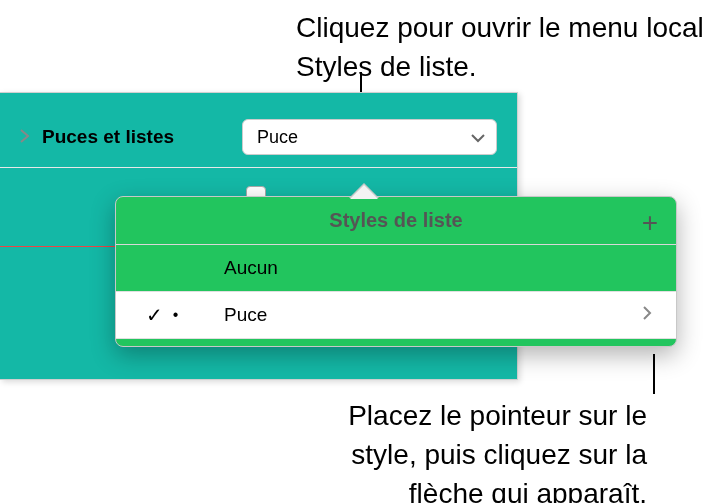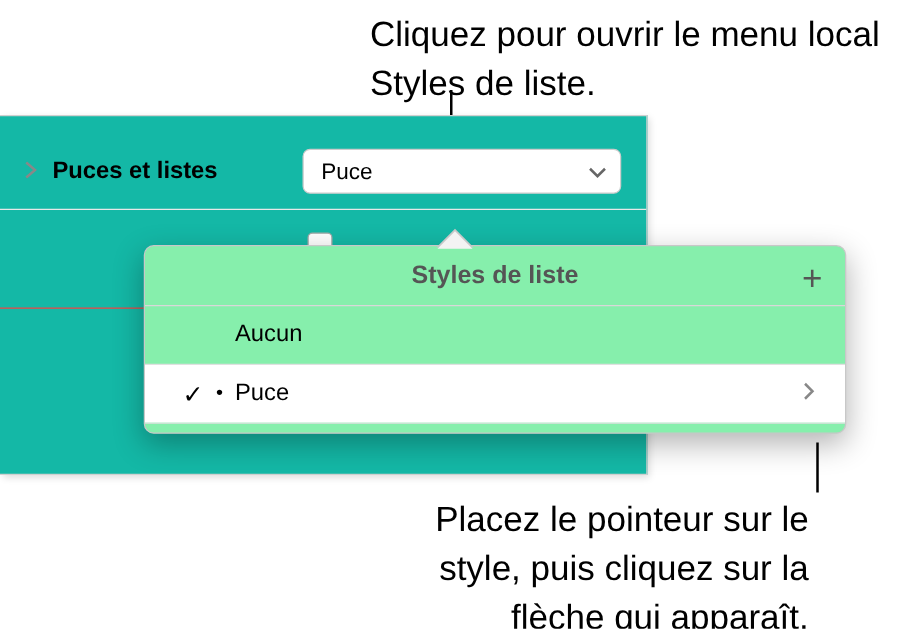--- a/index.html
+++ b/index.html
@@ -112,21 +112,21 @@
     .row2-label {
       font-size: 19px;
       color: #000;
     }
     
     .popover {
       position: absolute;
       top: 196px;
       left: 115px;
       width: 562px;
-      background: #86efac;
+      background: #22c55e;
       border: 1px solid #c8c8c8;
       border-radius: 8px;
       box-shadow: 0 8px 24px rgba(0,0,0,0.3);
     }
     .popover-pointer {
       position: absolute;
       top: -12px;
       left: 234px;
       width: 0;
       height: 0;
@@ -164,21 +164,21 @@
       font-size: 28px;
       font-weight: 300;
       color: #555;
     }
     .popover-list {
       padding: 0;
     }
     .popover-item {
       display: flex;
       align-items: center;
-      padding: 12px 20px 12px 72px;
+      padding: 12px 20px 12px 108px;
       font-size: 19px;
       color: #000;
       border-bottom: 1px solid #e0e0e0;
       position: relative;
     }
     .popover-item.selected {
       background: #fff;
     }
     .popover-item:last-child {
       border-bottom: none;

